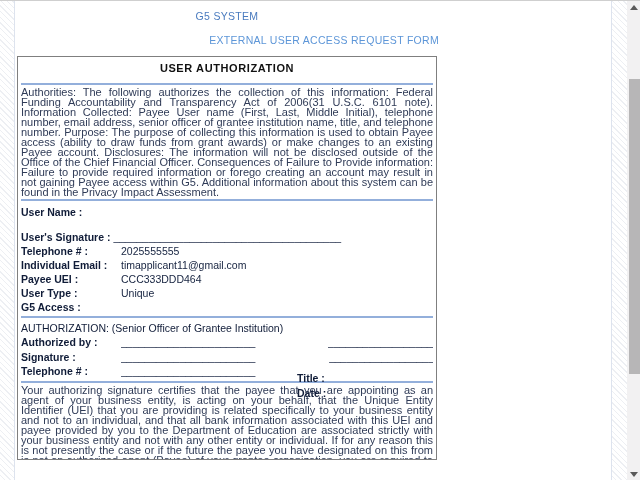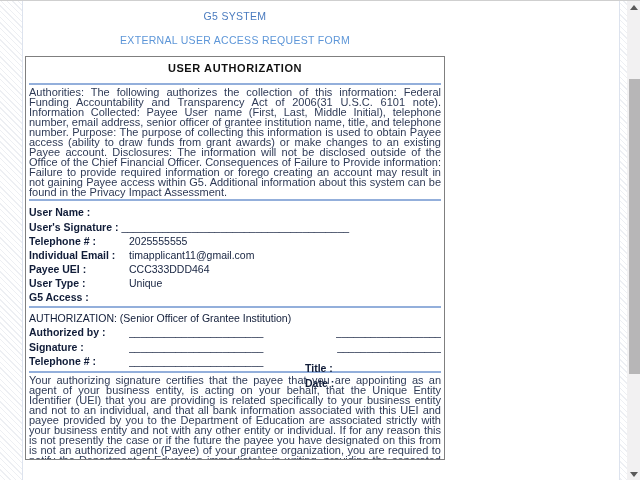--- a/index.html
+++ b/index.html
@@ -3,42 +3,42 @@
 <meta charset="utf-8">
 <style>
   html,body{margin:0;padding:0;}
   body{
     width:640px;height:480px;position:relative;overflow:hidden;
     box-sizing:border-box;border-top:1px solid #cfcfcf;
     font-family:"Liberation Sans","DejaVu Sans",sans-serif;
     background:repeating-linear-gradient(45deg,#ffffff 0px,#ffffff 3px,#edeff3 3px,#edeff3 4px);
   }
   .page{
-    position:absolute;top:0;left:22px;width:598px;height:480px;
+    position:absolute;top:0;left:14px;width:598px;height:480px;
     background:#ffffff;border-left:1px solid #dde3ee;border-right:1px solid #dde3ee;
     box-sizing:border-box;
   }
   .head-wrap{width:424px;text-align:center;}
   .sys-title{margin-top:9px;font-size:10.5px;letter-spacing:.3px;color:#4a7bbf;}
-  .form-title{margin-top:12px;font-size:10.5px;letter-spacing:.3px;color:#5d96d8;}
+  .form-title{margin-top:12px;font-size:10.5px;letter-spacing:.3px;color:#5d96d8;text-align:right;}
   .form-box{
     margin-left:2px;margin-top:10px;width:420px;height:404px;
     box-sizing:border-box;border:1px solid #7f7f7f;background:#fff;
     padding:0 3px;overflow:hidden;
   }
   .box-header{margin-top:5px;text-align:center;font-size:11px;font-weight:bold;letter-spacing:.6px;color:#111111;}
   .sep{border-top:2px solid #93afdb;margin-top:9px;}
   .sep.tight{margin-top:2px;}
   .legal{
     margin:2px 0 0 0;font-size:11px;line-height:10px;text-align:justify;
     color:#2f3b57;
   }
   .fields{margin-top:4px;}
   .f-row{height:14px;line-height:14px;font-size:10.5px;white-space:nowrap;color:#15223f;}
-  .f-row.gap-after{margin-bottom:1px;}
+  .f-row.gap-after{margin-bottom:11px;}
   .f-label{display:inline-block;width:100px;font-weight:bold;color:#101c38;}
   .f-label-inline{font-weight:bold;color:#101c38;}
   .u-line{color:#15223f;letter-spacing:0;}
   .auth-heading{margin-top:3px;font-size:10.5px;font-weight:normal;height:14px;line-height:14px;color:#101c38;white-space:nowrap;}
   .a-row{display:flex;height:14.5px;line-height:14.5px;font-size:10.5px;white-space:nowrap;color:#15223f;}
   .a-label{width:100px;font-weight:bold;color:#101c38;flex:none;}
   .a-line{width:158px;flex:none;overflow:hidden;}
   .a-rlabel{font-weight:bold;color:#101c38;margin-left:18px;flex:none;margin-top:36px;}
   .a-rline{margin-left:3px;overflow:hidden;}
   .notary-row{margin-top:3px;height:14px;line-height:14px;font-size:10.5px;white-space:nowrap;color:#15223f;}

